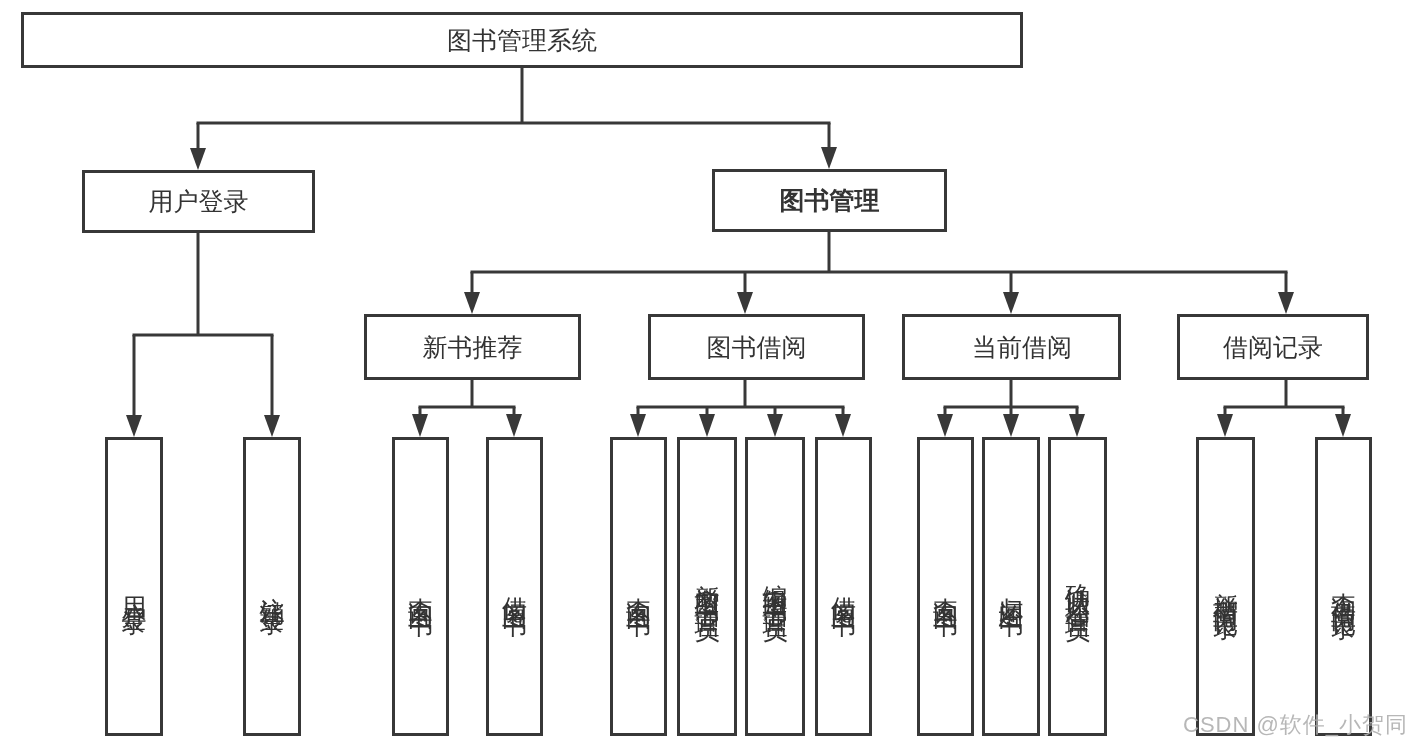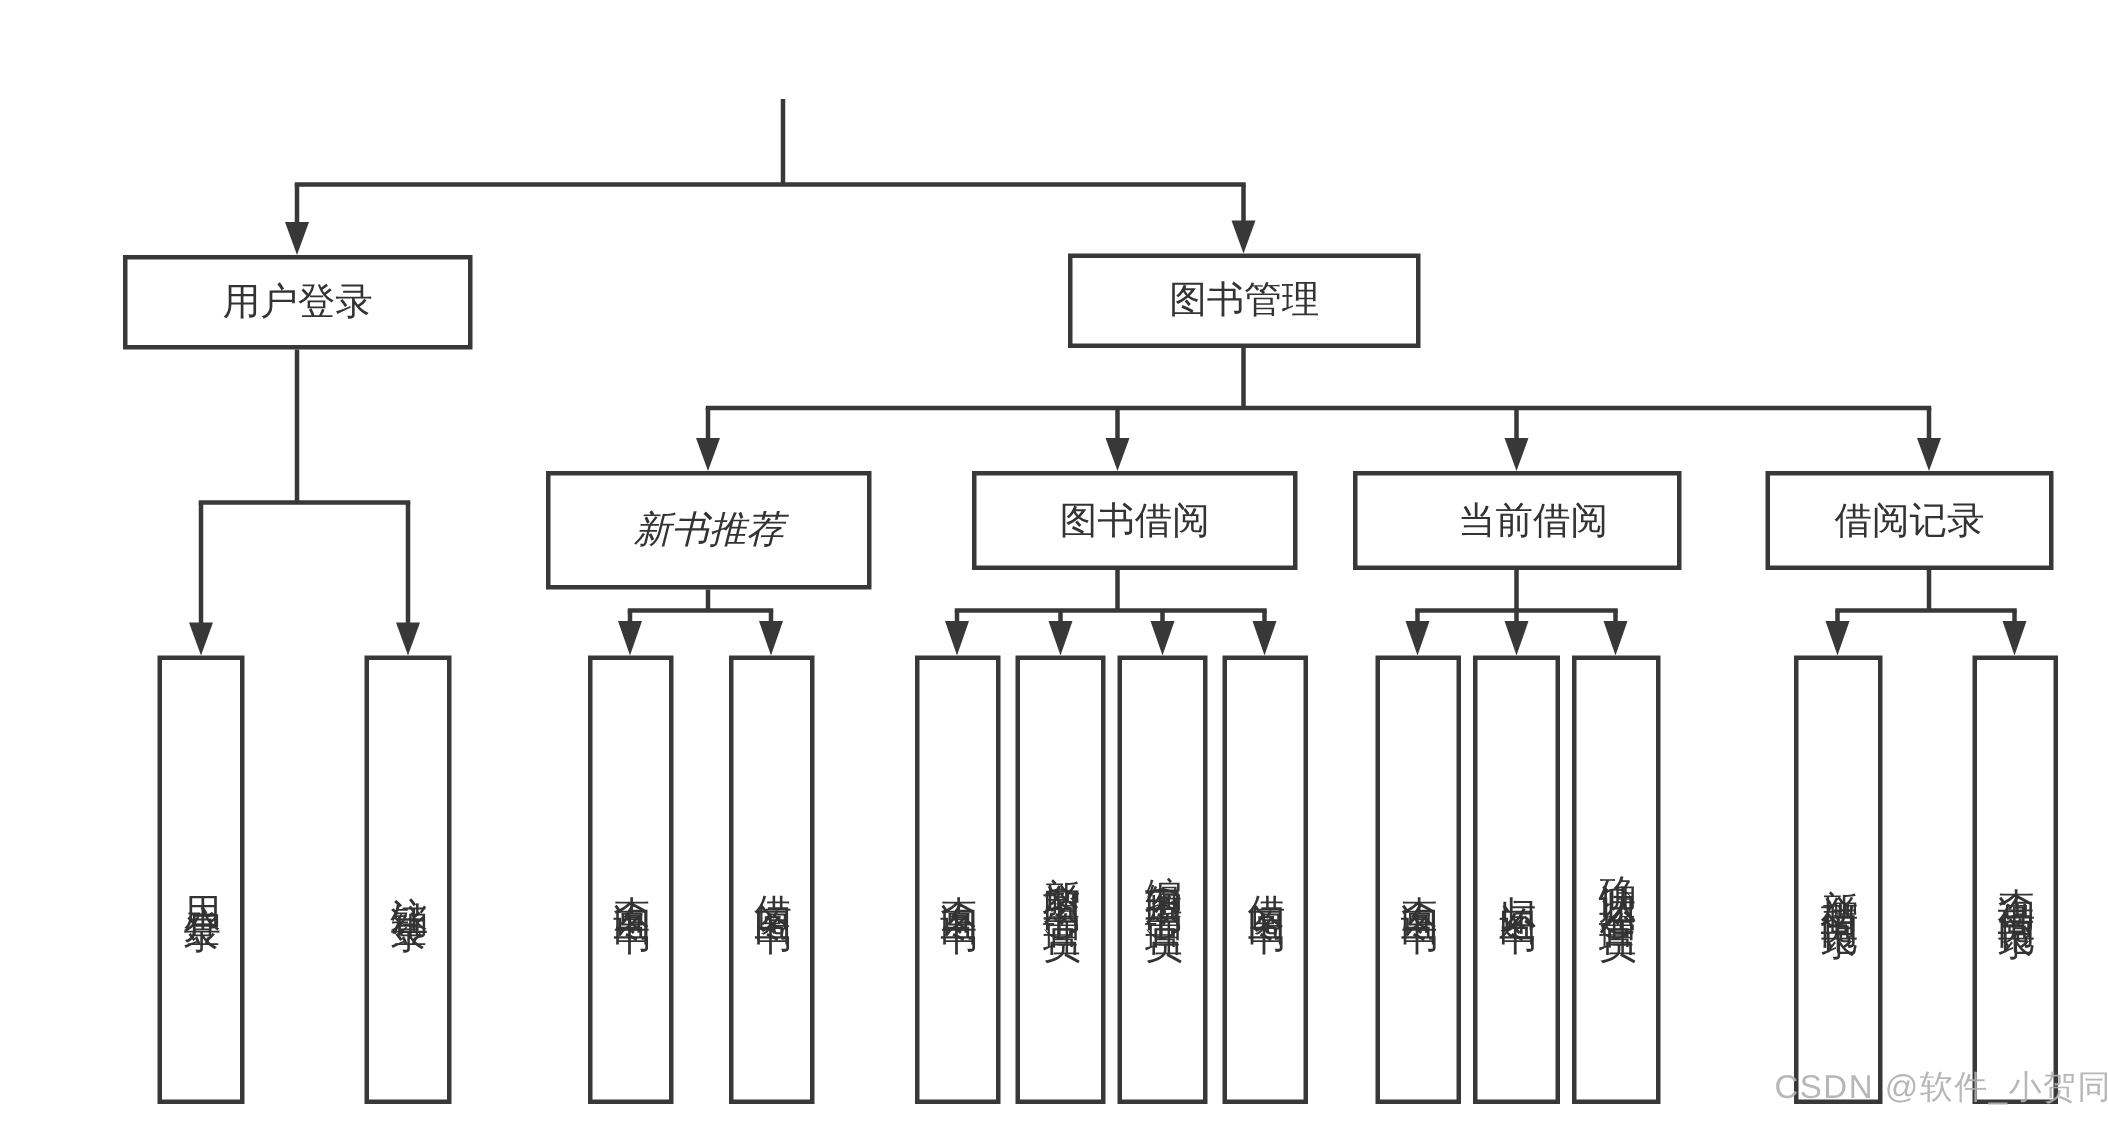--- a/index.html
+++ b/index.html
@@ -120,29 +120,32 @@
 
       <line x1="1286" y1="378" x2="1286" y2="407"></line>
       <line x1="1223.5" y1="407" x2="1344.5" y2="407"></line>
       <line x1="1225" y1="407" x2="1225" y2="416"></line>
       <polygon points="1217,414 1233,414 1225,437" stroke="none"></polygon>
       <line x1="1343" y1="407" x2="1343" y2="416"></line>
       <polygon points="1335,414 1351,414 1343,437" stroke="none"></polygon>
     </g>
   </svg>
 
+  <div class="node" style="left:21px; top:12px; width:1002px; height:56px;">
+    <span>图书管理系统</span>
+  </div>
 
   <div class="node" style="left:82px; top:170px; width:233px; height:63px;">
     <span>用户登录</span>
   </div>
-  <div class="node" style="left:712px; top:169px; width:235px; height:63px;">
+  <div class="node" style="left:712px; top:169px; width:235px; height:63px;font-weight:bold;">
     <span>图书管理</span>
   </div>
 
-  <div class="node" style="left:364px; top:314px; width:217px; height:79px;font-style:italic;">
+  <div class="node" style="left:364px; top:314px; width:217px; height:66px;">
     <span>新书推荐</span>
   </div>
   <div class="node" style="left:637px; top:314px; width:217px; height:66px;margin-left:11px;">
     <span>图书借阅</span>
   </div>
   <div class="node" style="left:902px; top:314px; width:219px; height:66px;padding-left:21px;">
     <span>当前借阅</span>
   </div>
   <div class="node" style="left:1177px; top:314px; width:192px; height:66px;text-align:right;">
     <span>借阅记录</span>

